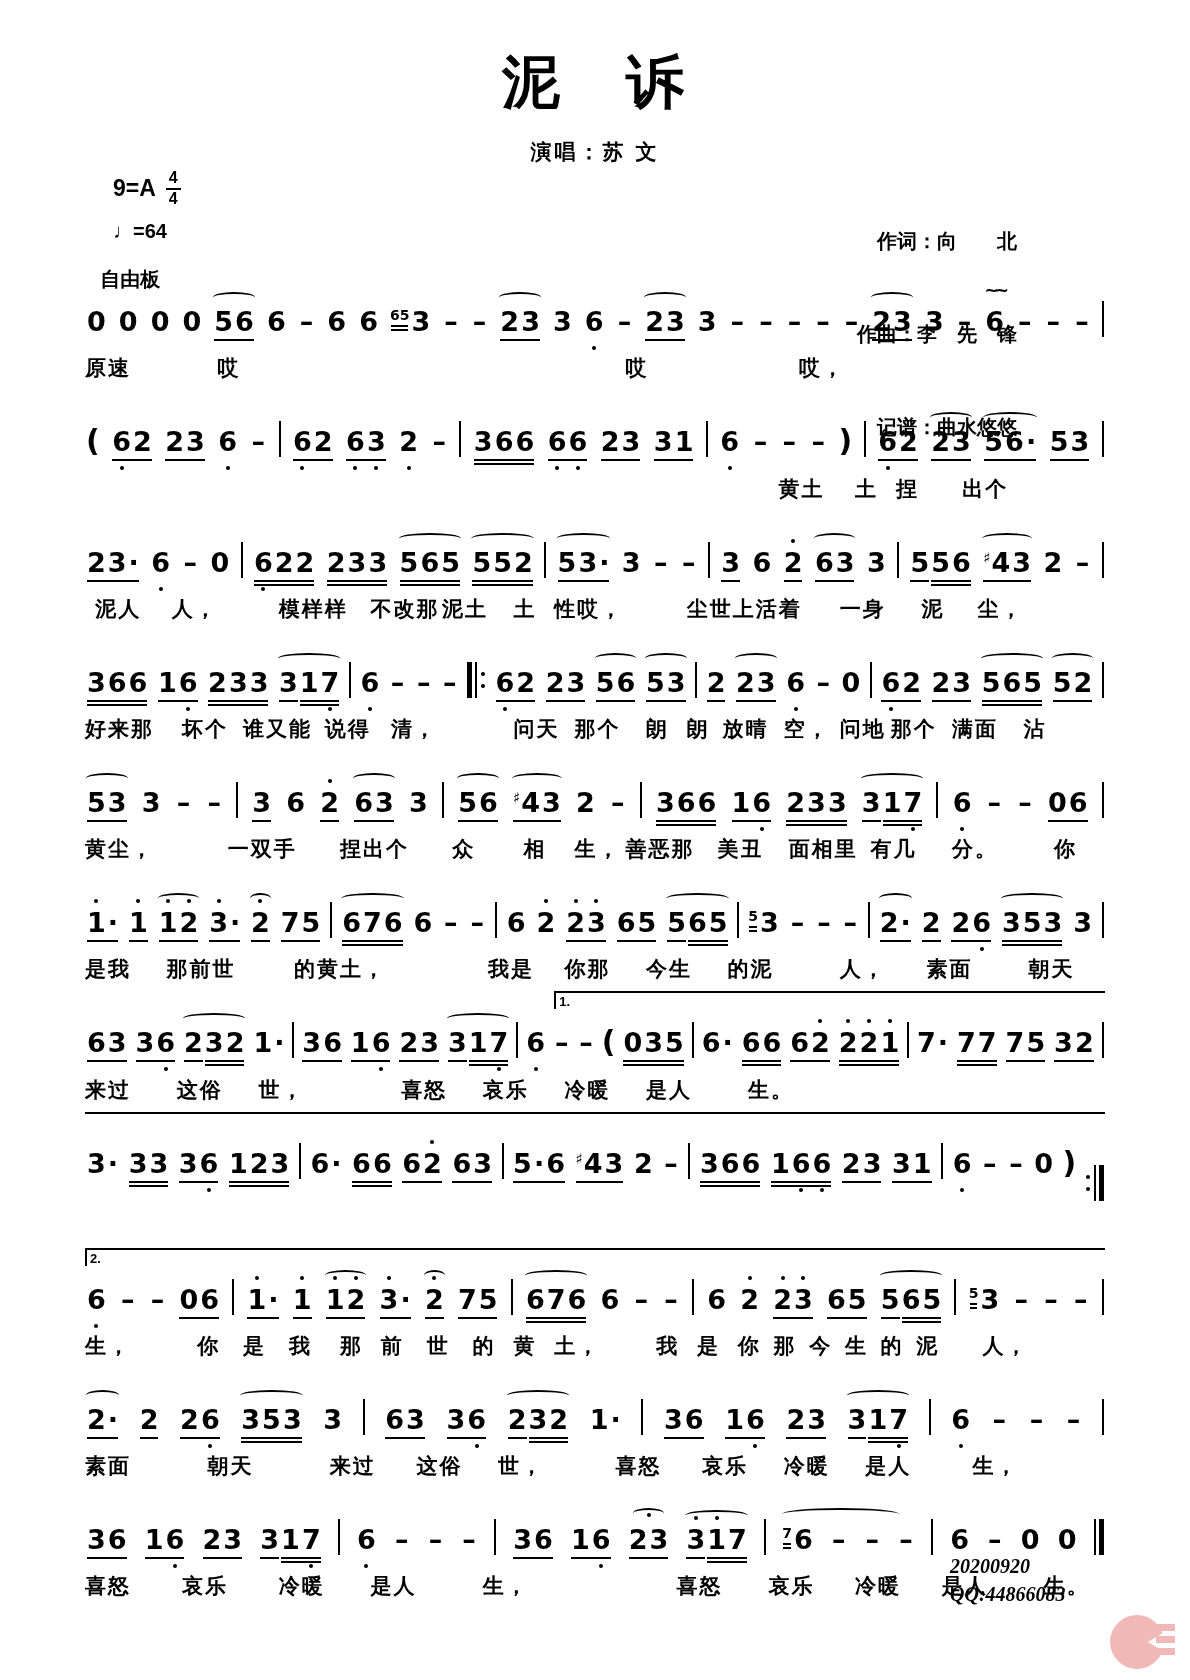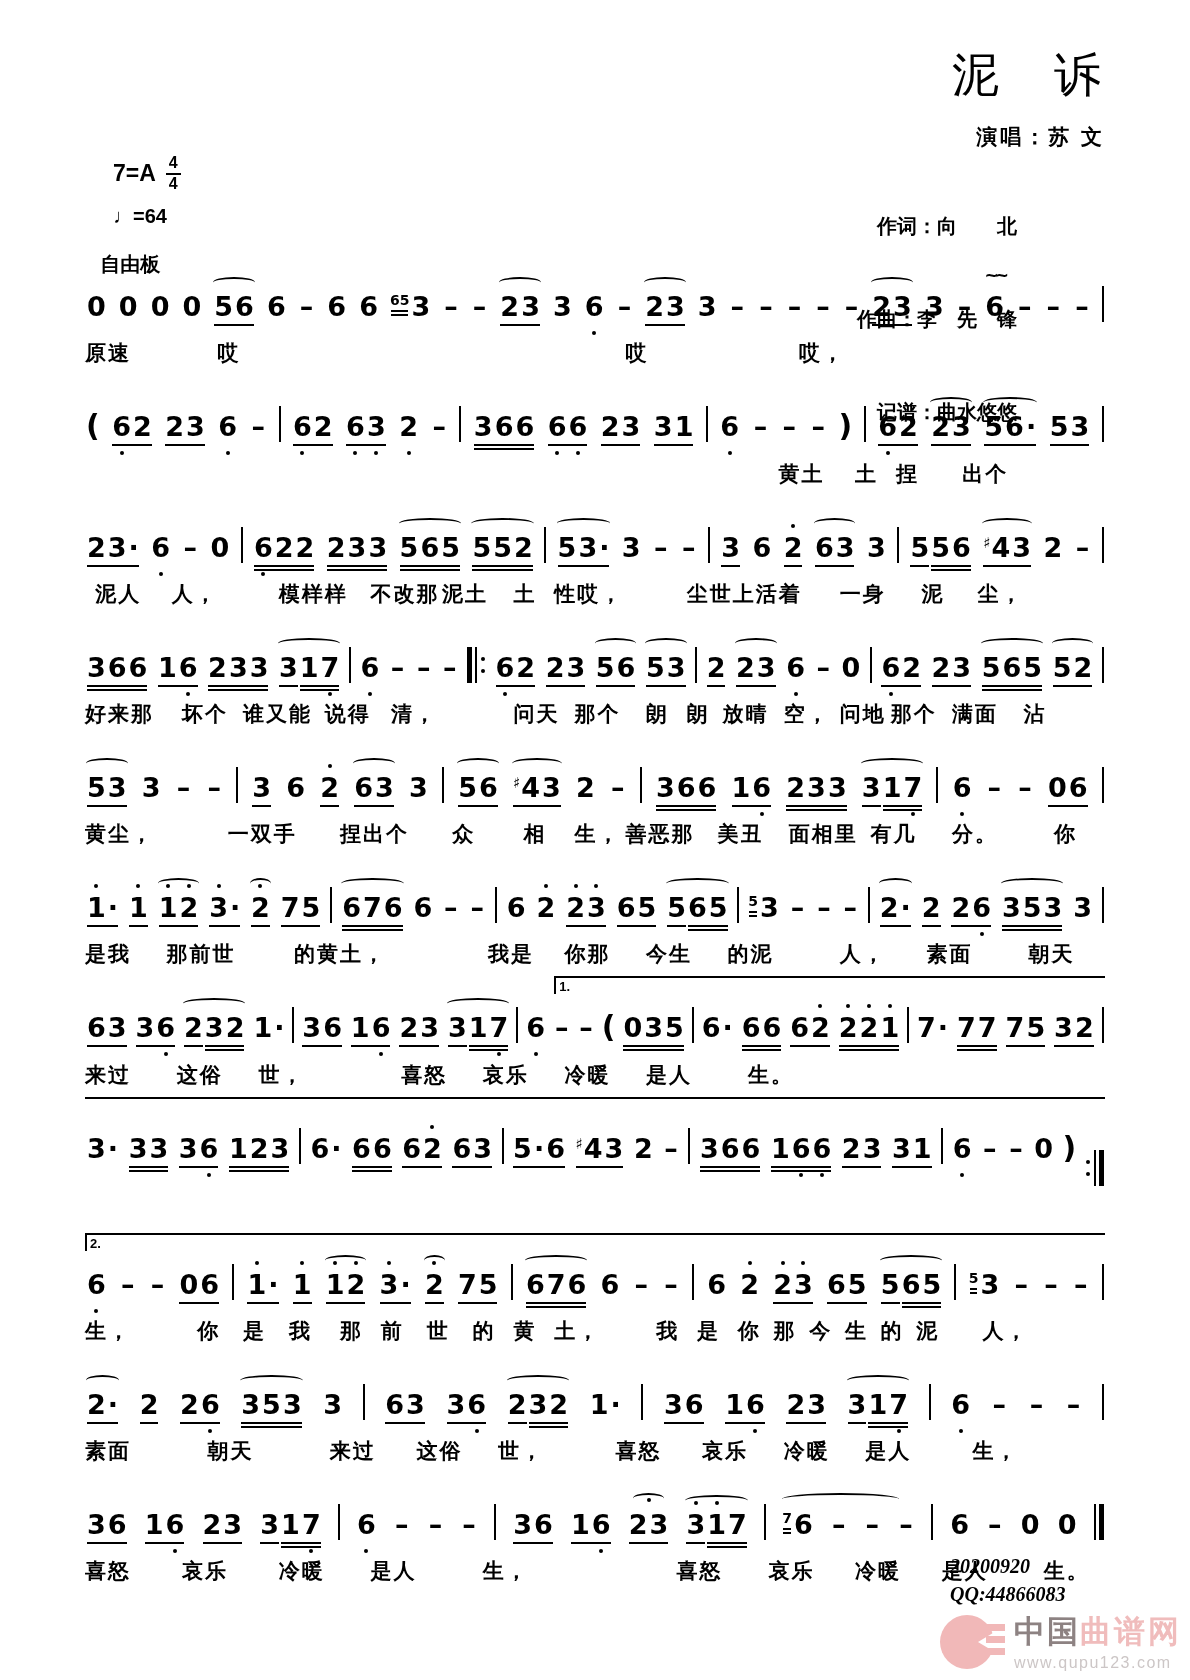--- a/index.html
+++ b/index.html
@@ -1,21 +1,21 @@
 <!DOCTYPE html>
 <html><head>
 <meta charset="utf-8">
 <style>
   html,body { margin:0; padding:0; background:#ffffff; }
   body { width:1190px; height:1680px; font-family:"Liberation Sans","DejaVu Sans",sans-serif; color:#000; }
   .page { position:relative; width:1190px; height:1680px; box-sizing:border-box; padding:44px 85px 0; overflow:hidden; }
 
   
-  .title { text-align:right; font-size:47px; font-weight:normal; font-family:"Liberation Serif","DejaVu Serif",serif; white-space:pre; letter-spacing:4px; }
-  .performer { text-align:right; font-size:21px; font-weight:600; margin-top:16px; letter-spacing:3px; }
+  .title { text-align:center; font-size:58px; font-weight:bold; font-family:"Liberation Serif","DejaVu Serif",serif; white-space:pre; letter-spacing:4px; }
+  .performer { text-align:center; font-size:21px; font-weight:600; margin-top:16px; letter-spacing:3px; }
   .meta { position:relative; height:92px; margin-top:4px; }
   .meta-left { position:absolute; left:28px; top:0; }
   .keyrow { display:flex; align-items:center; gap:10px; font-size:23px; font-weight:bold; }
   .frac { display:inline-flex; flex-direction:column; align-items:center; line-height:1.05; font-size:16px; font-weight:bold; }
   .frac .num { border-bottom:2px solid #000; padding:0 3px 1px; }
   .frac .den { padding-top:1px; }
   .tempo { margin-top:12px; font-size:20px; font-weight:600; }
   .meta-right { position:absolute; right:88px; top:-6px; font-size:20px; font-weight:600; line-height:1.55; white-space:pre; text-align:right; }
 
   
@@ -71,21 +71,21 @@
 <body>
 
 <div class="page">
 
   <div class="title">泥　诉</div>
   <div class="performer">演唱：苏 文</div>
 
   <div class="meta">
     <div class="meta-left">
       <div class="keyrow">
-        <span>7=A</span>
+        <span>9=A</span>
         <span class="frac">
           <span class="num">4</span>
           <span class="den">4</span>
         </span>
       </div>
       <div class="tempo">♩=64</div>
     </div>
     <div class="meta-right">
       <div>作词：向　　北</div>
       <div>作曲：李　先　锋</div>
@@ -690,21 +690,15 @@
 
   <div class="logo">
     <div class="licon">
       <i class="lc"></i>
       <span class="lbars">
           <i></i>
           <i></i>
           <i></i>
         </span>
     </div>
-    <div class="ltxt">
-      <div class="lzh">
-        <span class="lzh1">中国</span><span class="lzh2">曲谱网</span>
-      </div>
-      <div class="lurl">www.qupu123.com</div>
-    </div>
   </div>
 
 </div>
 
 </body></html>

